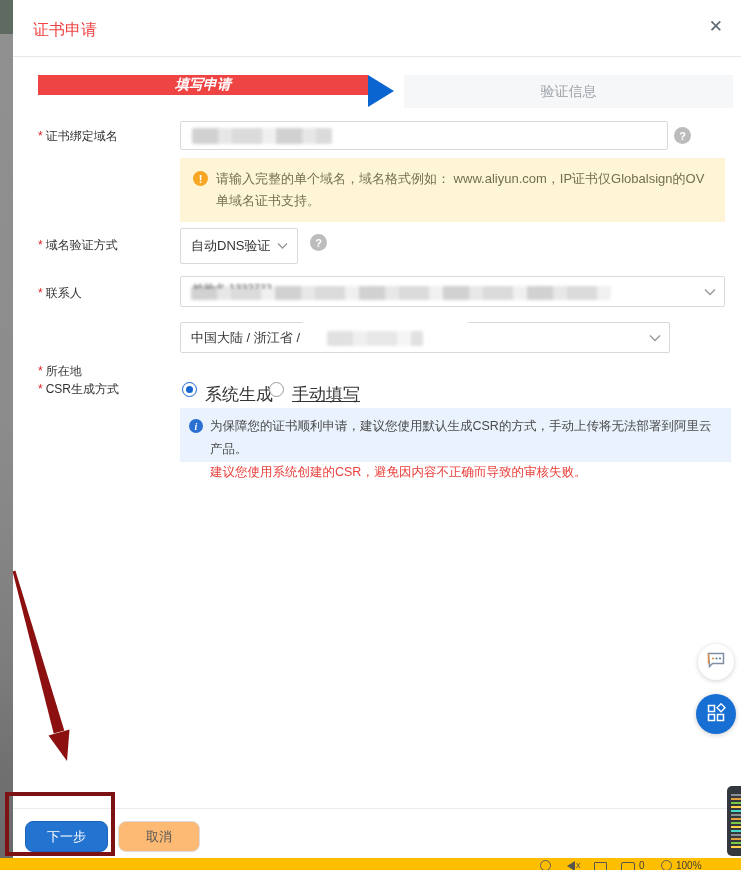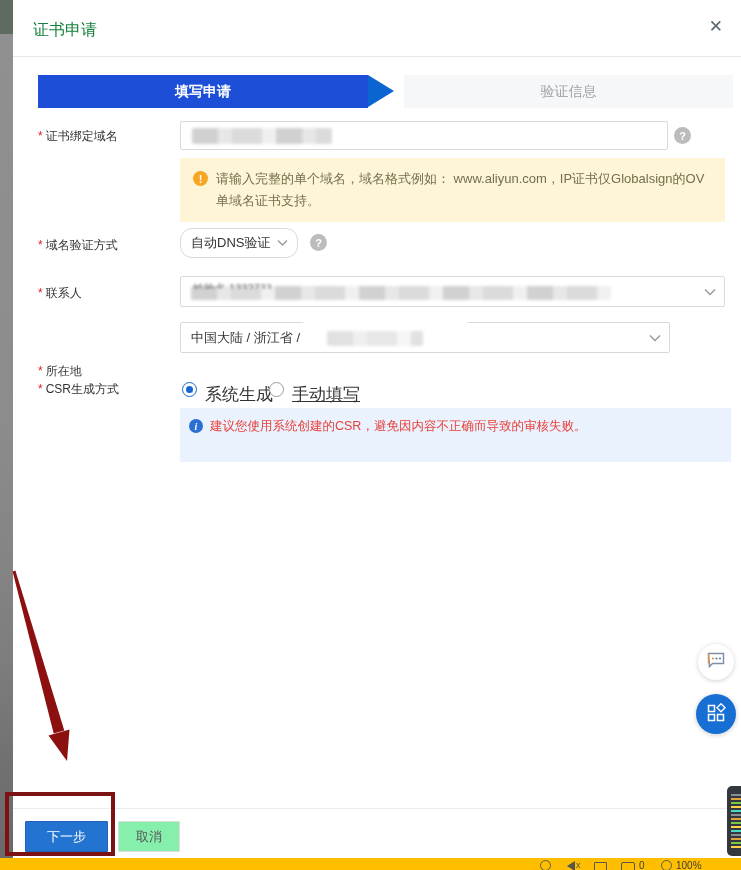--- a/index.html
+++ b/index.html
@@ -8,27 +8,27 @@
   .screen { position:relative; width:741px; height:870px; overflow:hidden; background:#fff; }
 
   
   .left-strip { position:absolute; left:0; top:0; width:13px; height:858px;
     background:linear-gradient(180deg,#5f6a60 0,#5f6a60 34px,#909090 34px,#8c8c8c 420px,#858585 545px,#7d7d7d 660px,#717171 760px,#6a6a6a 858px); }
 
   .dialog { position:absolute; left:13px; top:0; width:728px; height:858px; background:#fff; }
 
   
   .dlg-header { position:absolute; left:0; top:0; width:728px; height:57px; border-bottom:1px solid #e8e8e8; background:#fff; }
-  .dlg-title { position:absolute; left:20px; top:20px; font-size:16px; color:#15803d; }
+  .dlg-title { position:absolute; left:20px; top:20px; font-size:16px; color:#ef4444; }
   .close-x { position:absolute; right:18px; top:18px; font-size:17px; color:#5f6b73; cursor:pointer; line-height:1; }
 
   
   .steps { position:absolute; left:25px; top:75px; height:33px; }
-  .step-active { position:absolute; left:0; top:0; width:330px; height:33px; background:#1d4ed8; color:#fff;
-    font-size:14px; font-weight:600; display:flex; align-items:center; justify-content:center; }
+  .step-active { position:absolute; left:0; top:0; width:330px; height:20px; background:#ef4444; color:#fff;
+    font-size:14px; font-weight:600; display:flex; align-items:center; justify-content:center;font-style:italic; }
   .step-arrow { position:absolute; left:330px; top:0; width:0; height:0;
     border-top:16.5px solid transparent; border-bottom:16.5px solid transparent; border-left:26px solid #0a65d0; }
   .step-inactive { position:absolute; left:366px; top:0; width:329px; height:33px; background:#f6f7f9; color:#9da3a8;
     font-size:14px; display:flex; align-items:center; justify-content:center; }
 
   
   .form-label { position:absolute; left:25px; font-size:12px; color:#333; }
   .req { color:#e02020; margin-right:3px; }
 
   .txt-input { position:absolute; left:167px; width:488px; height:29px; border:1px solid #d9d9d9; border-radius:2px; background:#fff; }
@@ -56,23 +56,23 @@
 
   .info-blue { position:absolute; left:167px; top:408px; width:551px; height:54px; background:#e9f2fd;
     padding:7px 10px 0 30px; font-size:12.5px; line-height:23px; }
   .info-line1 { color:#4a4a4a; }
   .info-line2 { color:#e8413c; }
   .info-icon { position:absolute; left:9px; top:11px; width:14px; height:14px; border-radius:50%; background:#2a70d2; color:#fff;
     font-size:10px; font-weight:bold; font-style:italic; display:flex; align-items:center; justify-content:center; font-family:"Liberation Serif",serif; }
 
   
   .footer-sep { position:absolute; left:0; top:808px; width:728px; height:1px; background:#ececec; }
-  .btn { position:absolute; top:821px; height:31px; border-radius:1px; font-size:13px; display:flex; align-items:center; justify-content:center; cursor:pointer; }
+  .btn { position:absolute; top:821px; height:31px; border-radius:8px; font-size:13px; display:flex; align-items:center; justify-content:center; cursor:pointer; }
   .btn-next { left:12px; width:83px; background:#2373d1; color:#fff; border:1px solid #1e63b8; }
-  .btn-cancel { left:105px; width:62px; background:#86efac; color:#555; border:1px solid #dcdcdc; }
+  .btn-cancel { left:105px; width:82px; background:#fdba74; color:#555; border:1px solid #dcdcdc; }
 
   
   .anno-rect { position:absolute; left:5px; top:792px; width:110px; height:64px; border:4px solid #7c1214; }
   .anno-arrow { position:absolute; left:0; top:0; width:741px; height:870px; pointer-events:none; }
 
   
   .float-chat { position:absolute; left:698px; top:644px; width:36px; height:36px; border-radius:50%; background:#fff;
     box-shadow:0 1px 5px rgba(0,0,0,.18); display:flex; align-items:center; justify-content:center; cursor:pointer; }
   .float-apps { position:absolute; left:696px; top:694px; width:40px; height:40px; border-radius:50%; background:#176fd4;
     box-shadow:0 1px 5px rgba(0,0,0,.2); display:flex; align-items:center; justify-content:center; cursor:pointer; }
@@ -119,21 +119,21 @@
       <div class="blur-bar" style="left:11px; top:6px; width:140px; height:16px;"></div>
     </div>
     <div class="help-circle" style="left:661px; top:127px;">?</div>
 
     <div class="notice-yellow">
       <div class="warn-icon">!</div>
       <span>请输入完整的单个域名，域名格式例如： www.aliyun.com，IP证书仅Globalsign的OV单域名证书支持。</span>
     </div>
 
     <div class="form-label" style="top:237px;"><span class="req">*</span><span>域名验证方式</span></div>
-    <div class="select-box" style="left:167px; top:228px; width:118px; height:30px;border-radius:12px;">
+    <div class="select-box" style="left:167px; top:228px; width:118px; height:36px;">
       <span>自动DNS验证</span>
       <span class="chevron">
         <svg width="11" height="7" viewBox="0 0 11 7">
             <polyline points="1,1 5.5,5.5 10,1" fill="none" stroke="#999" stroke-width="1.4"></polyline>
           </svg>
       </span>
     </div>
     <div class="help-circle" style="left:297px; top:234px;">?</div>
 
     <div class="form-label" style="top:285px;"><span class="req">*</span><span>联系人</span></div>
@@ -160,20 +160,21 @@
     <div style="position:absolute; left:290px; top:316px; width:165px; height:9px; background:#fff; filter:blur(1px);"></div>
 
     <div class="form-label" style="top:381px;"><span class="req">*</span><span>CSR生成方式</span></div>
     <div class="radio sel" style="left:169px; top:382px;"></div>
     <div class="radio-label" style="left:192px; top:383px;">系统生成</div>
     <div class="radio unsel" style="left:256px; top:382px;"></div>
     <div class="radio-label" style="left:279px; top:383px;text-decoration:underline;">手动填写</div>
 
     <div class="info-blue">
       <div class="info-icon">i</div>
+      <div class="info-line1">为保障您的证书顺利申请，建议您使用默认生成CSR的方式，手动上传将无法部署到阿里云产品。</div>
       <div class="info-line2">建议您使用系统创建的CSR，避免因内容不正确而导致的审核失败。</div>
     </div>
 
     <div class="footer-sep"></div>
     <div class="btn btn-next">下一步</div>
     <div class="btn btn-cancel">取消</div>
   </div>
 
   <div class="float-chat">
     <span>

